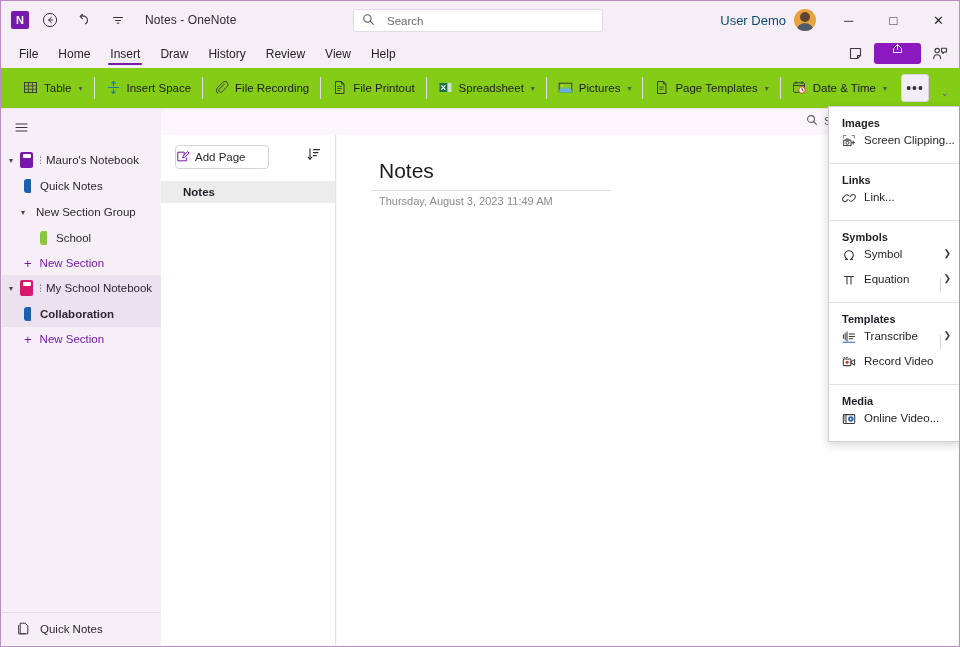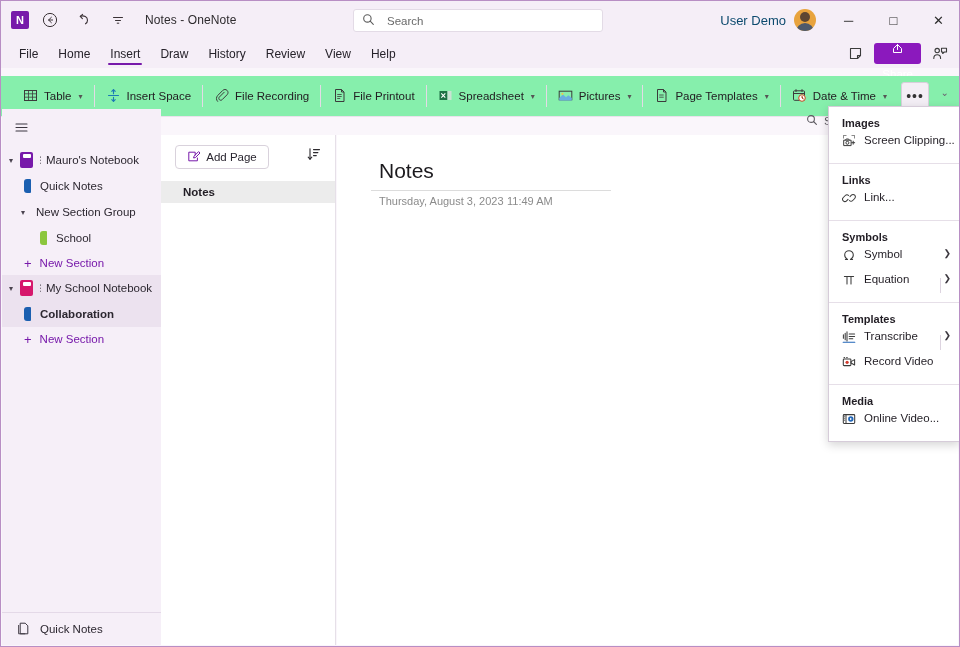--- a/index.html
+++ b/index.html
@@ -94,24 +94,23 @@
   .searchbox {
     position: absolute; left: 352px; top: 8px; width: 250px; height: 23px;
     background: #fff; border: 1px solid #e3dbe6; border-radius: 3px;
     display: flex; align-items: center; padding: 0 8px; gap: 12px;
   }
   .searchbox .sb-text { font-size: 11.5px; color: #6a6a6a; }
 
   
   .ribbon {
     position: absolute; left: 0; top: 67px; width: 960px; height: 41px;
-    background: #86efac;
+    background: #84cc16;
     display: flex; align-items: center;
     border-bottom: 1px solid #eae2ec;
-    margin-top: 8px;
   }
   .rb-item {
     display: flex; align-items: center; gap: 6px; height: 32px;
     padding: 0 8px; font-size: 11.5px; color: #232023; border-radius: 3px;
     white-space: nowrap;
   }
   .rb-sep { width: 1px; height: 22px; background: #e3dbe6; margin: 0 3px; }
   .rb-chev { font-size: 8px; color: #555; margin-left: 1px; }
   .rb-more {
     width: 28px; height: 28px; margin-left: 6px;
@@ -171,21 +170,21 @@
   }
 
   
   .pagelist {
     position: absolute; left: 160px; top: 134px; width: 175px; bottom: 1px;
     background: #fff; border-right: 1px solid #e6e0e8;
   }
   .addpage {
     margin: 10px 0 0 14px; height: 24px; width: 94px;
     border: 1px solid #d9d2dc; border-radius: 4px; background: #fff;
-    display: flex; align-items: center; justify-content: center; gap: 6px;
+    display: flex; align-items: center; justify-content: flex-start; gap: 6px;
     font-size: 11.5px; color: #2a2630;
   }
   .sort-ico {
     position: absolute; right: 14px; top: 12px; color: #2d2a2f;
   }
   .page-item {
     margin-top: 12px; height: 22px; display: flex; align-items: center;
     padding-left: 22px; font-size: 11.5px; font-weight: bold; color: #211d24;
     background: #ececec;
   }

